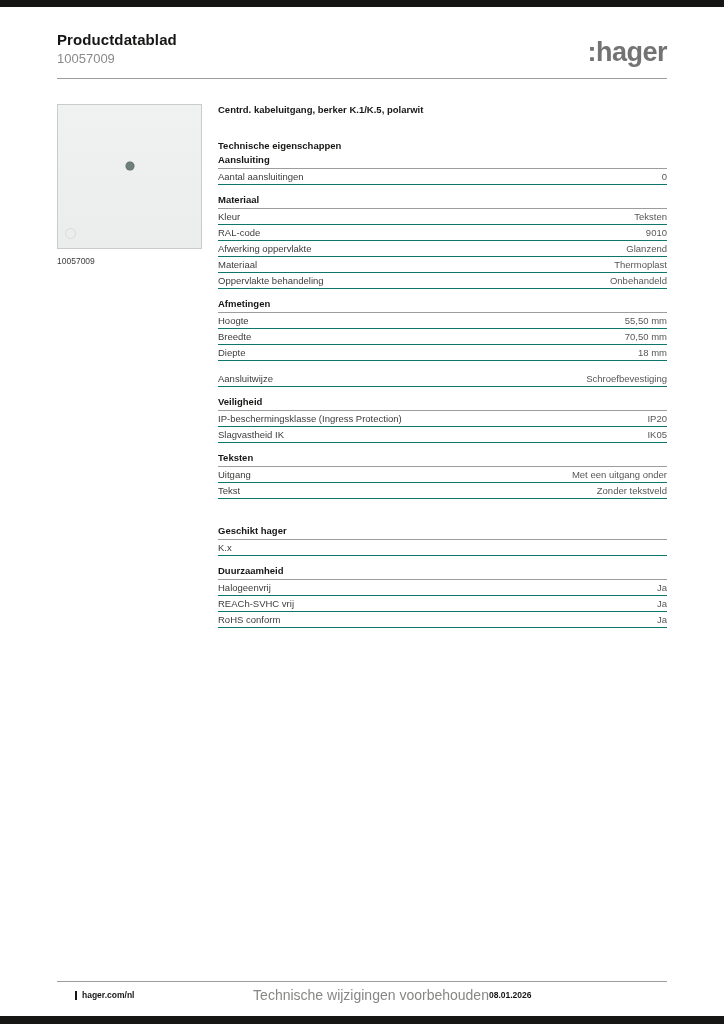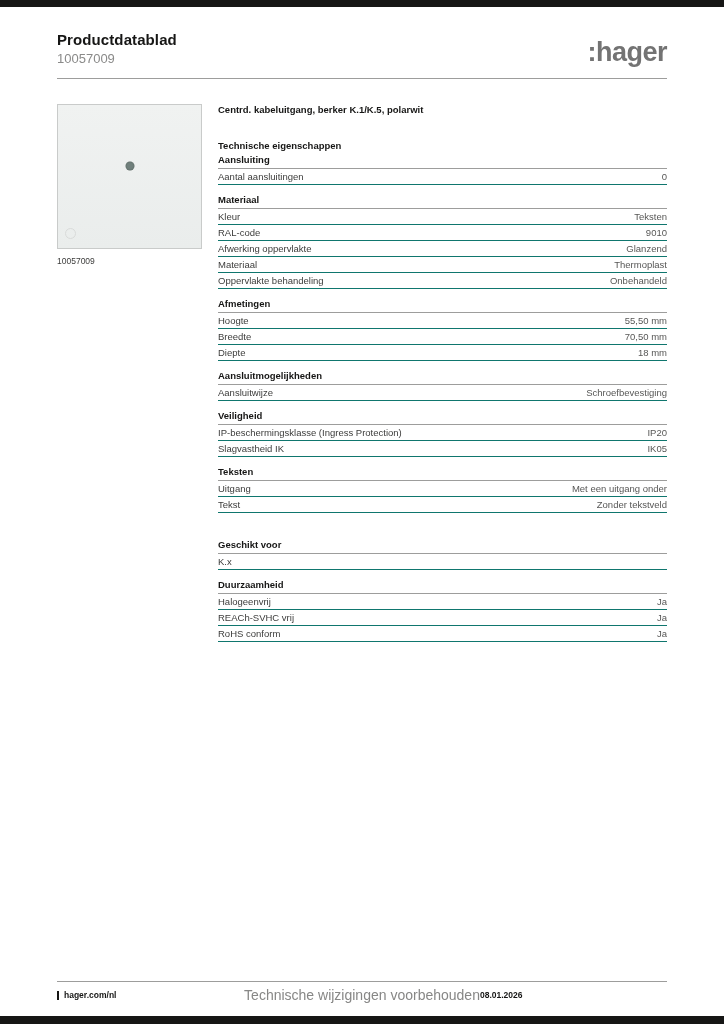--- a/index.html
+++ b/index.html
@@ -68,21 +68,21 @@
   .spec-row .lbl { color: #3c3c3b; }
   .spec-row .val { color: #575756; text-align: right; white-space: nowrap; padding-left: 10px; }
 
   
   .footer {
     position: absolute; left: 57px; right: 57px; bottom: 21px;
     border-top: 1px solid #9d9d9c;
     padding-top: 5px;
     display: flex; align-items: center;
   }
-  .f-left { flex: 1; display: flex; align-items: center; gap: 5px; font-size: 8.5px; font-weight: bold; color: #161615; }
+  .f-left { flex: 1; display: flex; align-items: center; gap: 5px; font-size: 8.5px; font-weight: bold; color: #161615; margin-left: 18px; }
   .f-tick { width: 2px; height: 9px; background: #161615; display: inline-block; }
   .f-center { flex: none; font-size: 14px; color: #878786; }
   .f-right { flex: 1; text-align: left; font-size: 8.5px; font-weight: bold; color: #161615; }
 </style>
 </head>
 <body>
 
 <div class="edge-bar top"></div>
 
 <div class="page-inner">
@@ -147,21 +147,20 @@
             <div class="spec-row">
               <span class="lbl">Breedte</span>
               <span class="val">70,50 mm</span>
             </div>
             <div class="spec-row">
               <span class="lbl">Diepte</span>
               <span class="val">18 mm</span>
             </div>
           </div>
           <div class="section">
-            <div class="section-title">Aansluitmogelijkheden</div>
             <div class="spec-row">
               <span class="lbl">Aansluitwijze</span>
               <span class="val">Schroefbevestiging</span>
             </div>
           </div>
           <div class="section">
             <div class="section-title">Veiligheid</div>
             <div class="spec-row">
               <span class="lbl">IP-beschermingsklasse (Ingress Protection)</span>
               <span class="val">IP20</span>
@@ -176,21 +175,21 @@
             <div class="spec-row">
               <span class="lbl">Uitgang</span>
               <span class="val">Met een uitgang onder</span>
             </div>
             <div class="spec-row">
               <span class="lbl">Tekst</span>
               <span class="val">Zonder tekstveld</span>
             </div>
           </div>
           <div class="section">
-            <div class="section-title">Geschikt voor</div>
+            <div class="section-title">Geschikt hager</div>
             <div class="spec-row">
               <span class="lbl">K.x</span>
               <span class="val"></span>
             </div>
           </div>
           <div class="section">
             <div class="section-title">Duurzaamheid</div>
             <div class="spec-row">
               <span class="lbl">Halogeenvrij</span>
               <span class="val">Ja</span>

